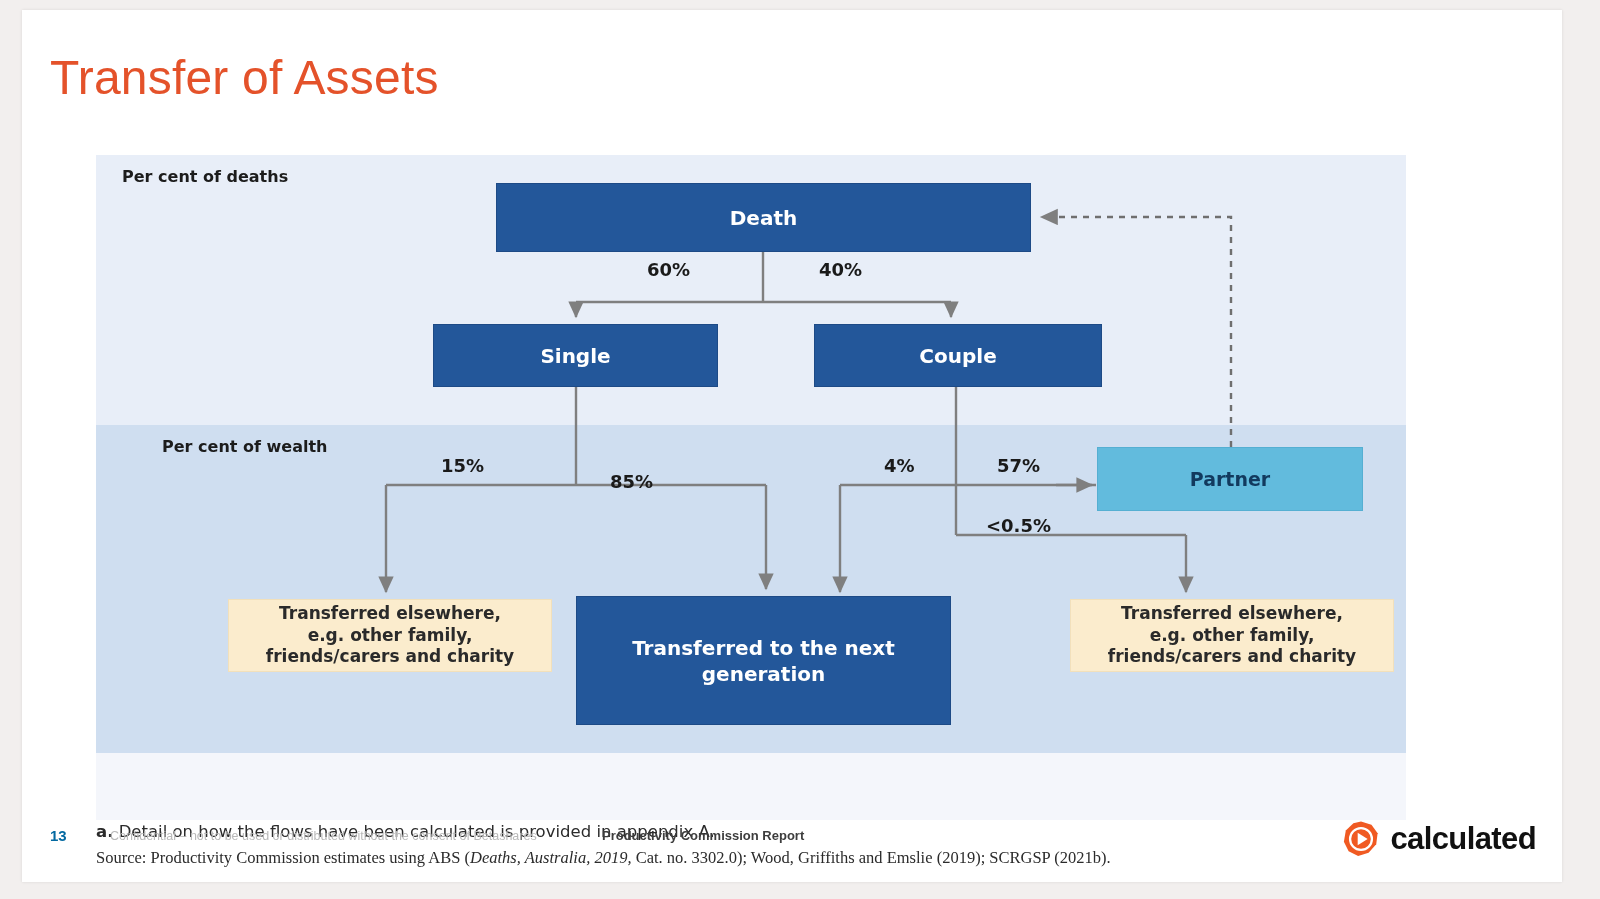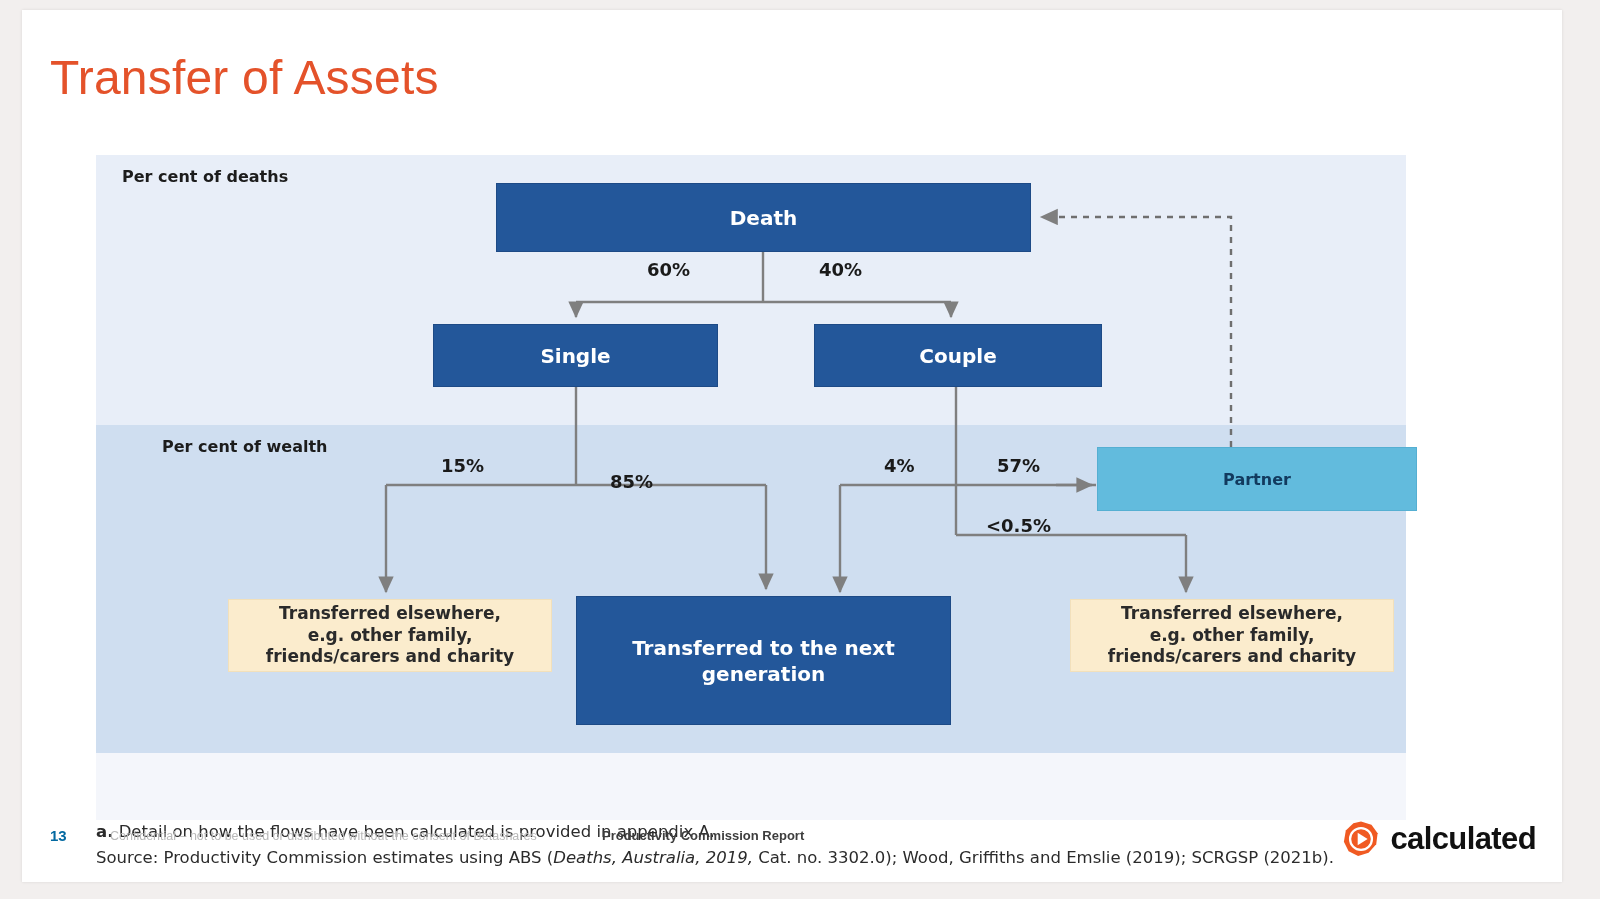--- a/index.html
+++ b/index.html
@@ -50,21 +50,21 @@
     font-weight:700;
     box-sizing:border-box;
   }
   .node.blue{background:#23579a;color:#ffffff;border:1px solid #1d4a86;}
   .node.lightblue{background:#62bbdd;color:#123a5e;border:1px solid #55afd2;}
   .node.cream{background:#fbeccd;color:#2a2a2a;border:1px solid #f2e0bb;font-weight:700;margin-left:44px;}
 
   #node-death{left:400px;top:28px;width:535px;height:69px;font-size:20px;}
   #node-single{left:337px;top:169px;width:285px;height:63px;font-size:20px;}
   #node-couple{left:718px;top:169px;width:288px;height:63px;font-size:20px;}
-  #node-partner{left:1001px;top:292px;width:320px;height:64px;font-size:16px;}
+  #node-partner{left:1001px;top:292px;width:266px;height:64px;font-size:19px;}
   #node-elsewhere-left{left:88px;top:444px;width:324px;height:73px;font-size:17px;line-height:1.26;}
   #node-elsewhere-right{left:930px;top:444px;width:324px;height:73px;font-size:17px;line-height:1.26;}
   #node-next-gen{left:480px;top:441px;width:375px;height:129px;font-size:20px;line-height:1.3;}
 
   .pct{
     position:absolute;font-size:18px;font-weight:700;color:#1a1a1a;
     font-family:"DejaVu Sans",sans-serif;white-space:nowrap;
   }
   #pct-60{left:551px;top:104px;}
   #pct-40{left:723px;top:104px;}
@@ -76,21 +76,21 @@
 
   svg.wires{position:absolute;left:0;top:0;width:1310px;height:665px;}
 
   
   .notes{
     position:absolute;left:74px;top:812px;width:1320px;
     font-family:"DejaVu Sans",sans-serif;color:#2b2b2b;
   }
   .note-a{font-size:16.5px;margin-bottom:7px;}
   .note-a b{font-weight:700;}
-  .note-src{font-size:16.5px;line-height:1.18;}
+  .note-src{font-size:16.5px;line-height:1.18;font-family:Liberation Serif, serif;}
   .note-src i{font-style:italic;}
 
   
   .footer{position:absolute;left:0;bottom:28px;width:100%;height:34px;}
   #page-number{
     position:absolute;left:28px;top:7px;
     font-size:15px;font-weight:700;color:#0369a1;
   }
   #confidential{
     position:absolute;left:88px;top:9px;

